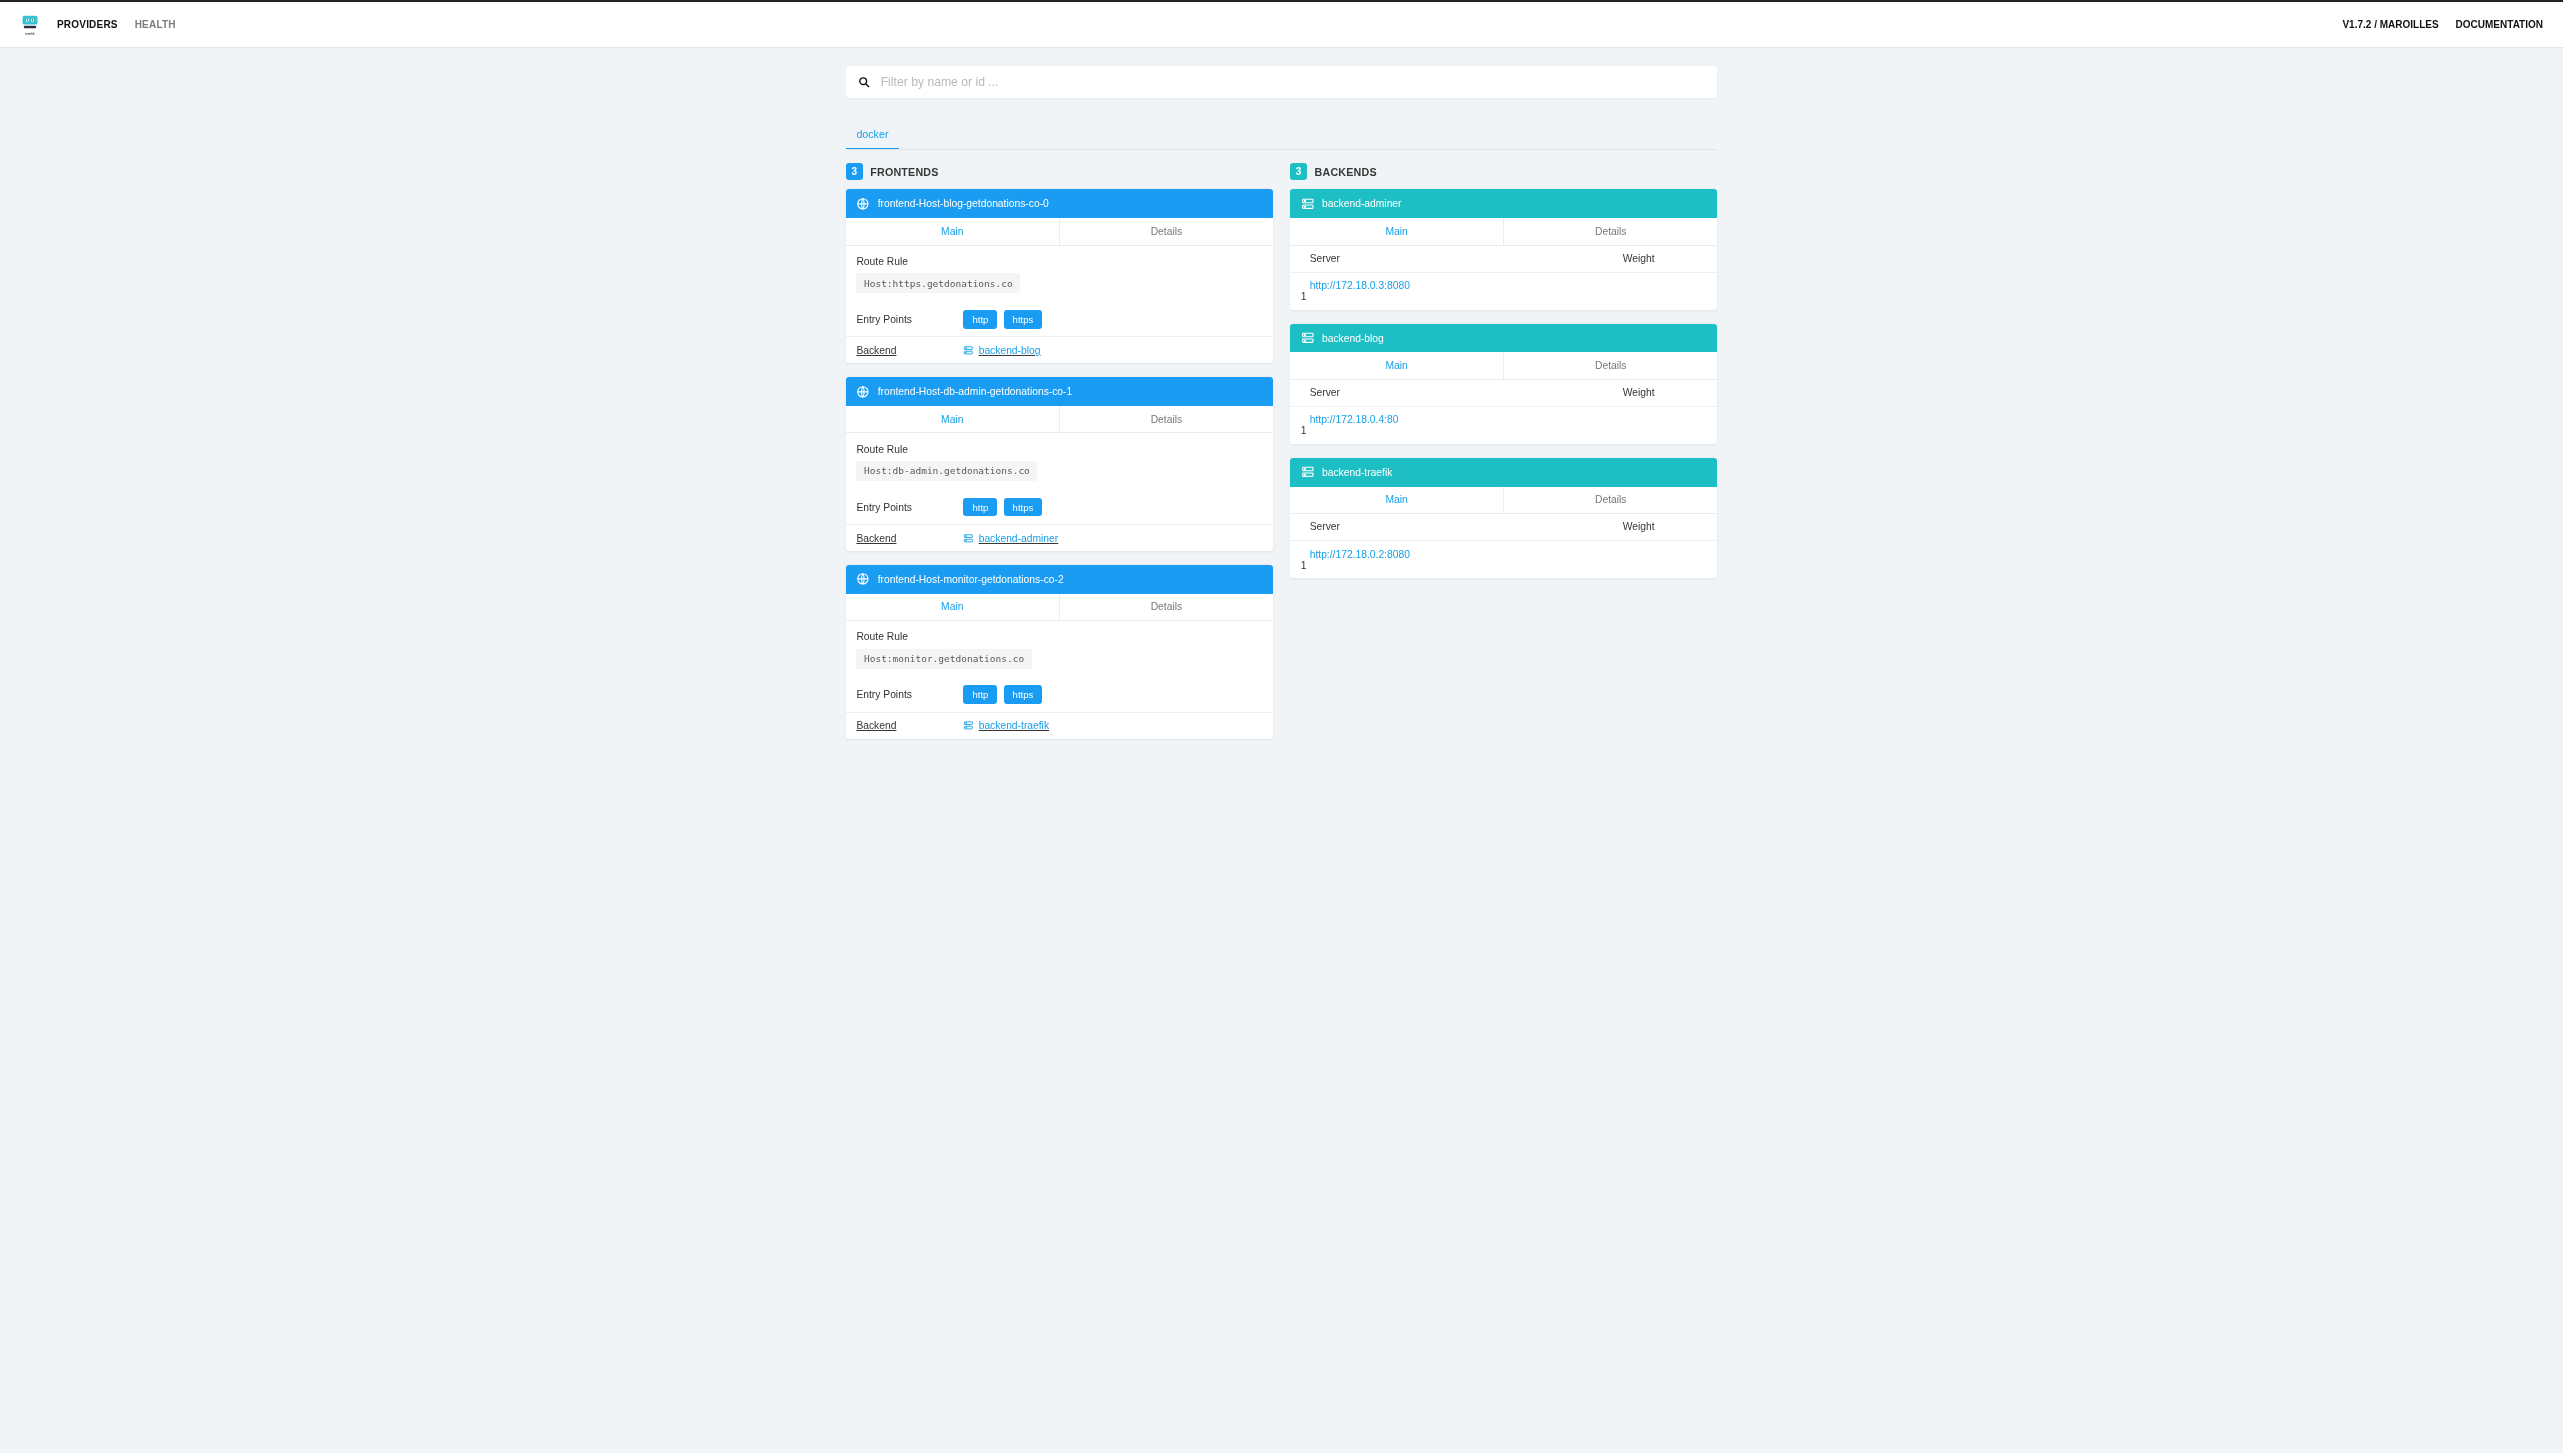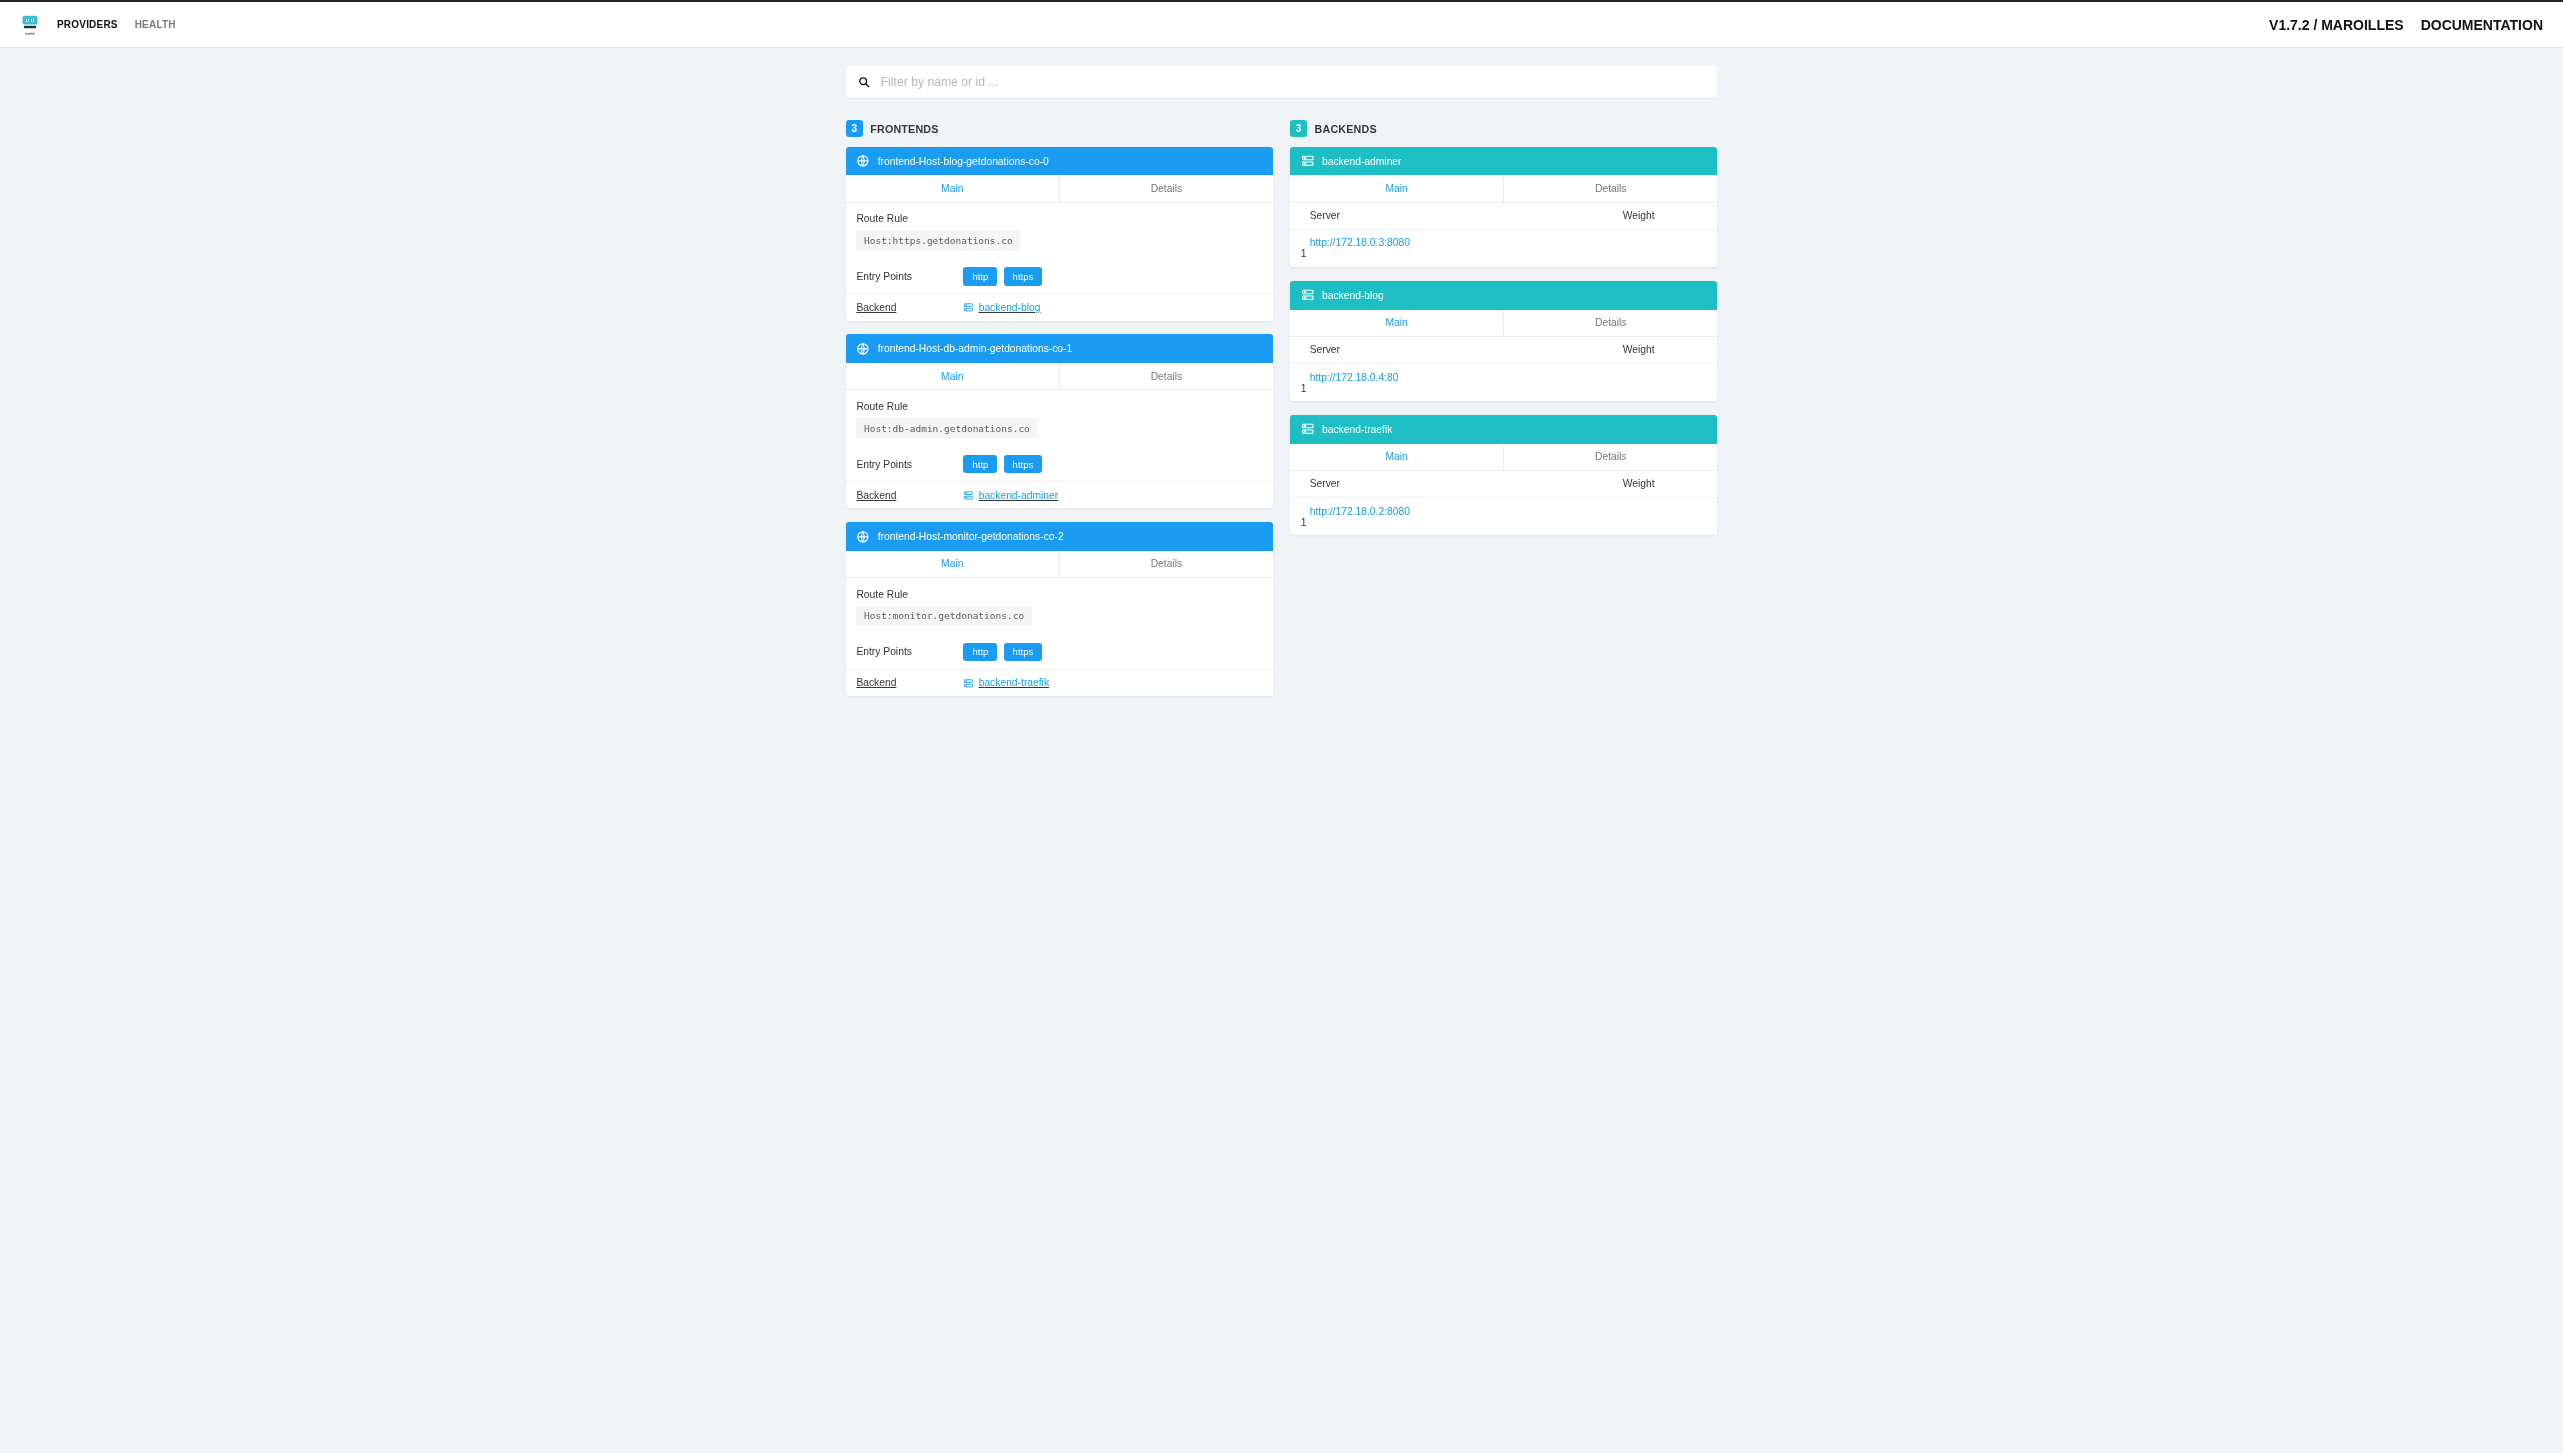--- a/index.html
+++ b/index.html
@@ -19,21 +19,21 @@
   height: 48px;
 }
 .logo {
   width: 20px; height: 23px; margin-right: 17px;
   display:flex; flex-direction:column; align-items:center; justify-content:center;
 }
 .logo svg { width: 20px; height: 23px; }
 .nav { display: flex; gap: 17px; font-weight: 700; letter-spacing: 0.2px; font-size: 10px; }
 .nav a { color:#7a7a7a; text-decoration:none; cursor:pointer; }
 .nav a.active { color:#111; }
-.topbar-right { margin-left:auto; display:flex; gap:17px; font-weight:700; font-size:14px; }
+.topbar-right { margin-left:auto; display:flex; gap:17px; font-weight:700; font-size:10px; }
 .topbar-right a { color:#111; text-decoration:none; cursor:pointer; }
 
 .container { max-width: 899px; margin: 0 auto; padding: 18.3px 13.7px 46px; }
 
 .searchbox {
   background:#fff; border-radius:3px; box-shadow:0 0.8px 1.5px rgba(0,0,0,.05);
   display:flex; align-items:center; padding:9.1px 12.2px; margin-bottom:22px;
 }
 .searchbox .icon { width:13.7px; margin-right:9.1px; color:#111; }
 .searchbox input {
@@ -144,20 +144,23 @@
   <div class="searchbox">
     <span class="icon">
       <svg viewBox="0 0 20 20" width="12.2" height="12.2" fill="none" stroke="#111" stroke-width="2.3">
         <circle cx="8.5" cy="8.5" r="5.5"></circle>
           <line x1="13" y1="13" x2="18" y2="18"></line>
       </svg>
     </span>
     <input type="text" placeholder="Filter by name or id ..." style="">
   </div>
 
+  <div class="tabrow">
+    <div class="tab active">docker</div>
+  </div>
 
   <div class="columns">
 
     <div class="col">
       <div class="section-head">
         <span class="count-badge blue">3</span>
         <span class="section-title">FRONTENDS</span>
       </div>
       <div id="frontends-list">
   <div class="card">

